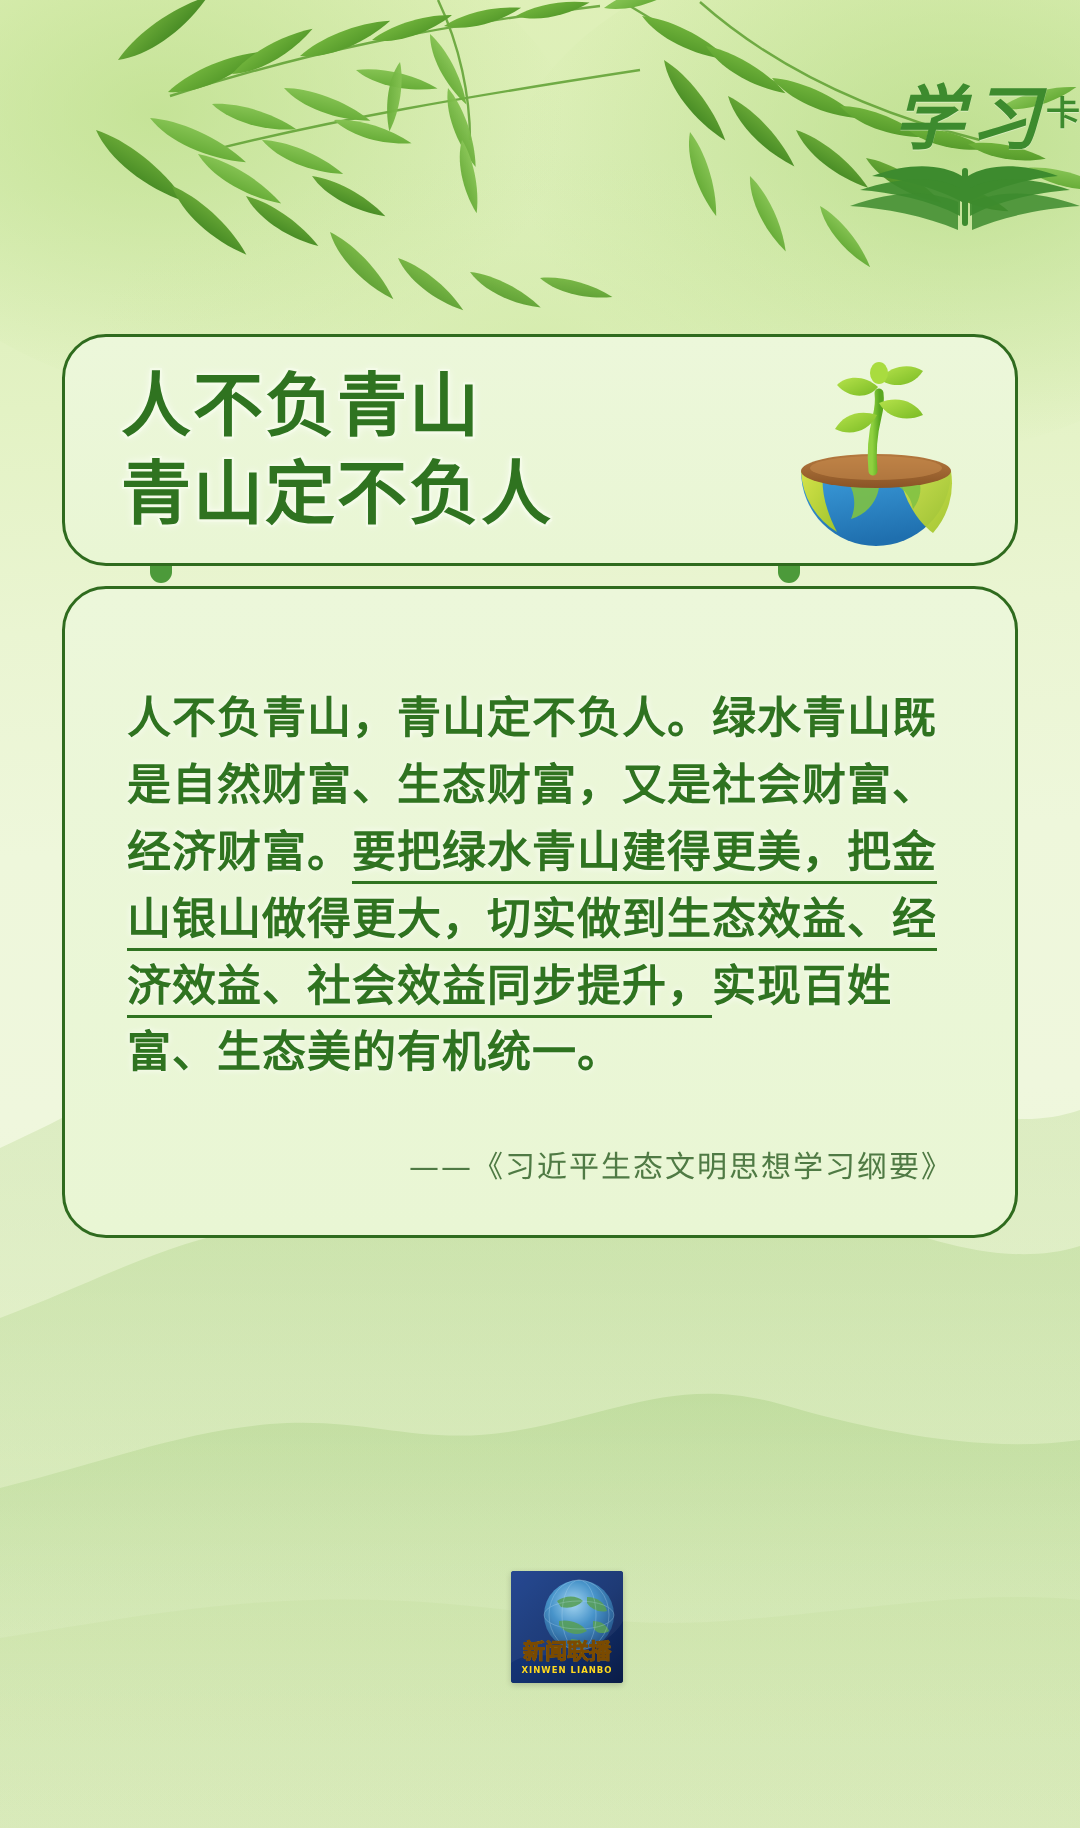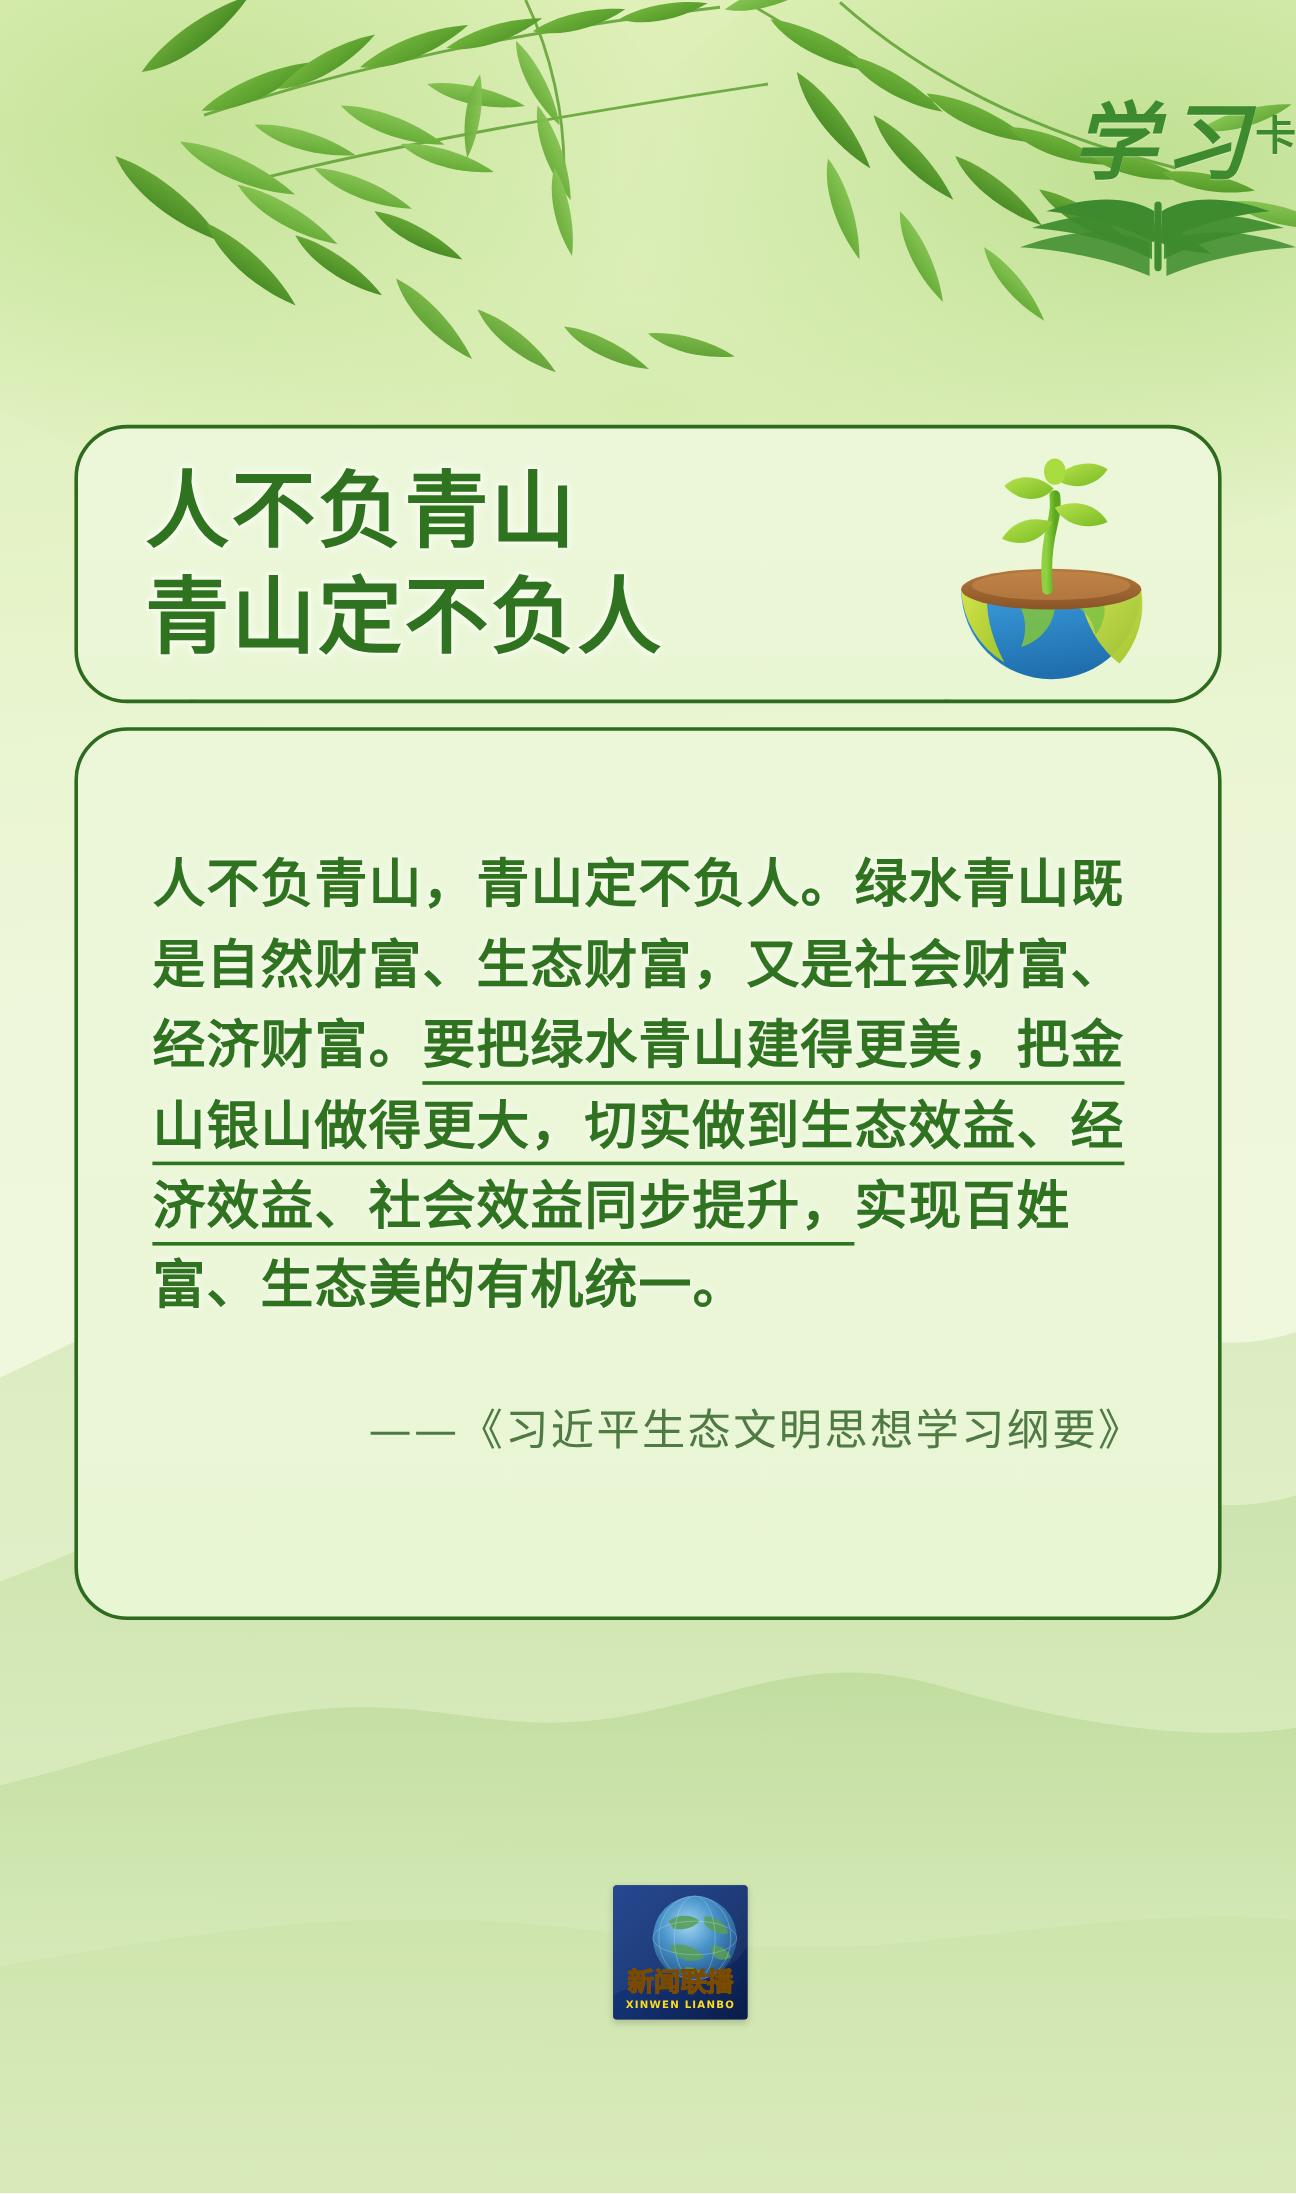--- a/index.html
+++ b/index.html
@@ -111,21 +111,20 @@
 
   
   .card {
     position: absolute;
     left: 62px;
     width: 956px;
     box-sizing: border-box;
     border: 3px solid #2f6b1e;
     border-radius: 44px;
     background: linear-gradient(180deg, #ecf7da 0%, #e9f6d4 100%);
-    margin-top: 20px;
   }
   .card-headline {
     top: 334px;
     height: 232px;
     padding: 26px 40px 0 56px;
     z-index: 2;
     overflow: hidden;
   }
   .headline-text {
     position: relative;
@@ -154,21 +153,21 @@
     top: 22px;
     width: 190px;
     height: 196px;
     z-index: 1;
   }
   .sprout svg { display: block; }
 
   
   .card-quote {
     top: 586px;
-    height: 744px;
+    height: 652px;
     padding: 96px 62px 0 62px;
   }
   .quote-body {
     font-family: "DejaVu Sans", "Liberation Sans", sans-serif;
     font-size: 44px;
     font-weight: 700;
     color: #2f7320;
     line-height: 1.52;
     letter-spacing: 1px;
     text-shadow:
@@ -177,21 +176,21 @@
        0 0 7px rgba(255,255,255,.85);
   }
   .quote-body .u {
     border-bottom: 3px solid #2f7320;
     padding-bottom: 4px;
   }
   .quote-source {
     margin-top: 56px;
     text-align: right;
     font-family: "DejaVu Sans", "Liberation Sans", sans-serif;
-    font-size: 36px;
+    font-size: 30px;
     font-weight: 400;
     color: #4f7a44;
     letter-spacing: 2px;
   }
 
   
   .channel-logo {
     position: absolute;
     left: 50%;
     transform: translateX(-50%);

